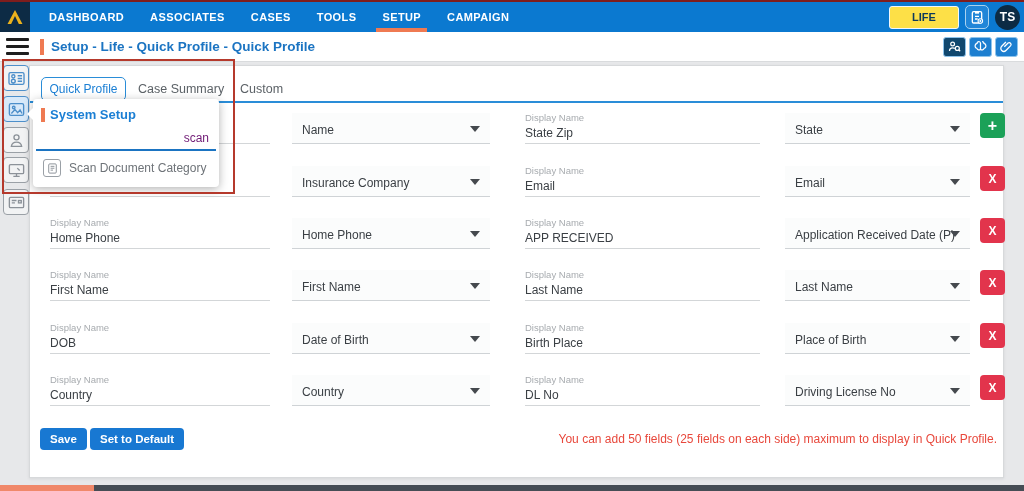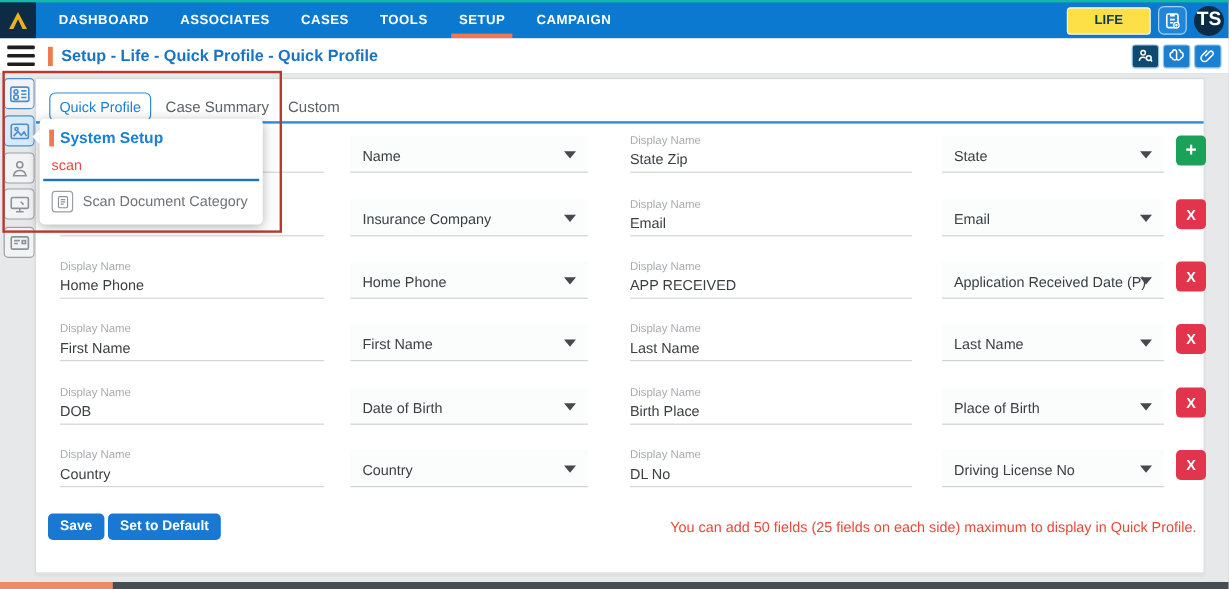--- a/index.html
+++ b/index.html
@@ -1,32 +1,32 @@
 <!DOCTYPE html>
 <html><head>
 <meta charset="utf-8">
 <style>
   html,body{margin:0;padding:0;background:#cfd1d3;}
   .screen{position:relative;width:1024px;height:491px;background:#e7e8ea;
     font-family:"Liberation Sans",sans-serif;overflow:hidden;}
 
   
   .nav{position:absolute;top:0;left:0;right:0;height:32px;background:#0b79d0;
-    border-top:2px solid #14b8a6;box-sizing:border-box;display:flex;align-items:stretch;}
+    border-top:2px solid #7f1d1d;box-sizing:border-box;display:flex;align-items:stretch;}
   .brand{width:30px;background:#0d2b45;display:flex;align-items:center;justify-content:center;}
   .navitems{display:flex;align-items:stretch;margin-left:6px;}
   .navitem{position:relative;color:#fff;font-size:11px;font-weight:bold;letter-spacing:.4px;
     padding:0 13px;display:flex;align-items:center;cursor:pointer;}
   .navitem.active::after{content:"";position:absolute;left:7px;right:7px;bottom:0;height:4px;background:#ef7a52;}
   .nav-right{margin-left:auto;display:flex;align-items:center;gap:6px;padding-right:4px;}
   .life-btn{width:68px;height:21px;background:#fde047;border:1px solid #f0f7fd;border-radius:3px;
     color:#0d3a5c;font-weight:bold;font-size:11px;display:flex;align-items:center;justify-content:center;cursor:pointer;}
   .clip-btn{width:24px;height:24px;background:#2186d8;border:1.5px solid #a8d2f0;border-radius:5px;
     display:flex;align-items:center;justify-content:center;box-sizing:border-box;cursor:pointer;}
-  .avatar{width:25px;height:25px;border-radius:50%;background:#0c2b44;color:#fff;font-size:16px;
+  .avatar{width:25px;height:25px;border-radius:50%;background:#0c2b44;color:#fff;font-size:12px;
     font-weight:bold;display:flex;align-items:center;justify-content:center;cursor:pointer;}
 
   
   .crumbbar{position:absolute;top:32px;left:0;right:0;height:30px;background:#fff;
     border-bottom:1px solid #d9dbdd;box-sizing:border-box;display:flex;align-items:center;}
   .hamburger{width:23px;margin-left:6px;display:flex;flex-direction:column;gap:4px;cursor:pointer;}
   .hamburger span{display:block;height:3px;background:#1e1e1e;border-radius:1px;}
   .crumb-accent{width:4px;height:16px;background:#ef7a52;margin-left:11px;}
   .crumb-text{margin-left:7px;color:#1b74c2;font-size:13.5px;font-weight:bold;}
   .crumb-icons{margin-left:auto;margin-right:6px;display:flex;gap:3px;}
@@ -84,21 +84,21 @@
 
   
   .popover{position:absolute;left:33px;top:99px;width:186px;background:#fff;border-radius:4px;
     box-shadow:0 2px 10px rgba(0,0,0,.3);z-index:50;}
   .popover::before{content:"";position:absolute;left:-6px;top:9px;width:0;height:0;
     border-top:6px solid transparent;border-bottom:6px solid transparent;border-right:6px solid #fff;}
   .pop-head{display:flex;align-items:center;gap:5px;padding:8px 8px 3px 8px;}
   .pop-accent{width:4px;height:14px;background:#ef7a52;}
   .pop-title{color:#1b7fd4;font-weight:bold;font-size:13px;}
   .pop-input{margin:3px 3px 0 3px;padding:3px 7px 4px 7px;border-bottom:2px solid #1b74c2;
-    font-size:12px;color:#ef4444;cursor:text;}
+    font-size:12px;color:#701a75;cursor:text;text-align:right;}
   .pop-item{display:flex;align-items:center;gap:8px;padding:8px 10px 10px 10px;color:#6e7378;
     font-size:12px;cursor:pointer;text-align:center;}
   .pop-item-icon{width:18px;height:18px;border:1.5px solid #9aa0a6;border-radius:3px;box-sizing:border-box;
     display:flex;align-items:center;justify-content:center;color:#8c9299;}
 
   
   .annotation{position:absolute;left:2px;top:59px;width:229px;height:131px;
     border:2px solid #b5392c;z-index:70;pointer-events:none;}
   .bottombar{position:absolute;left:0;bottom:0;right:0;height:6px;background:#464d55;}
   .bottombar .seg{width:94px;height:100%;background:#f0886a;}

